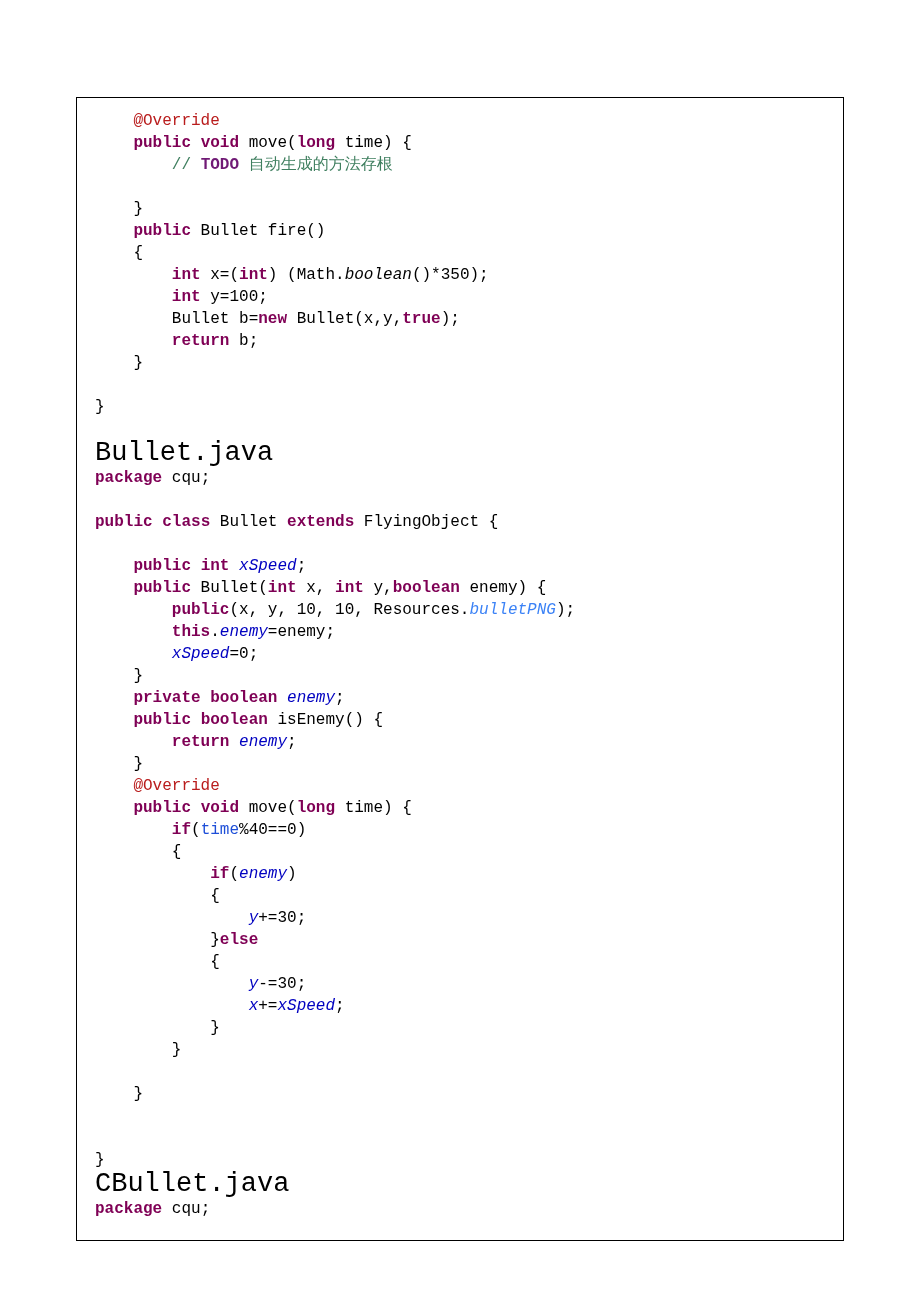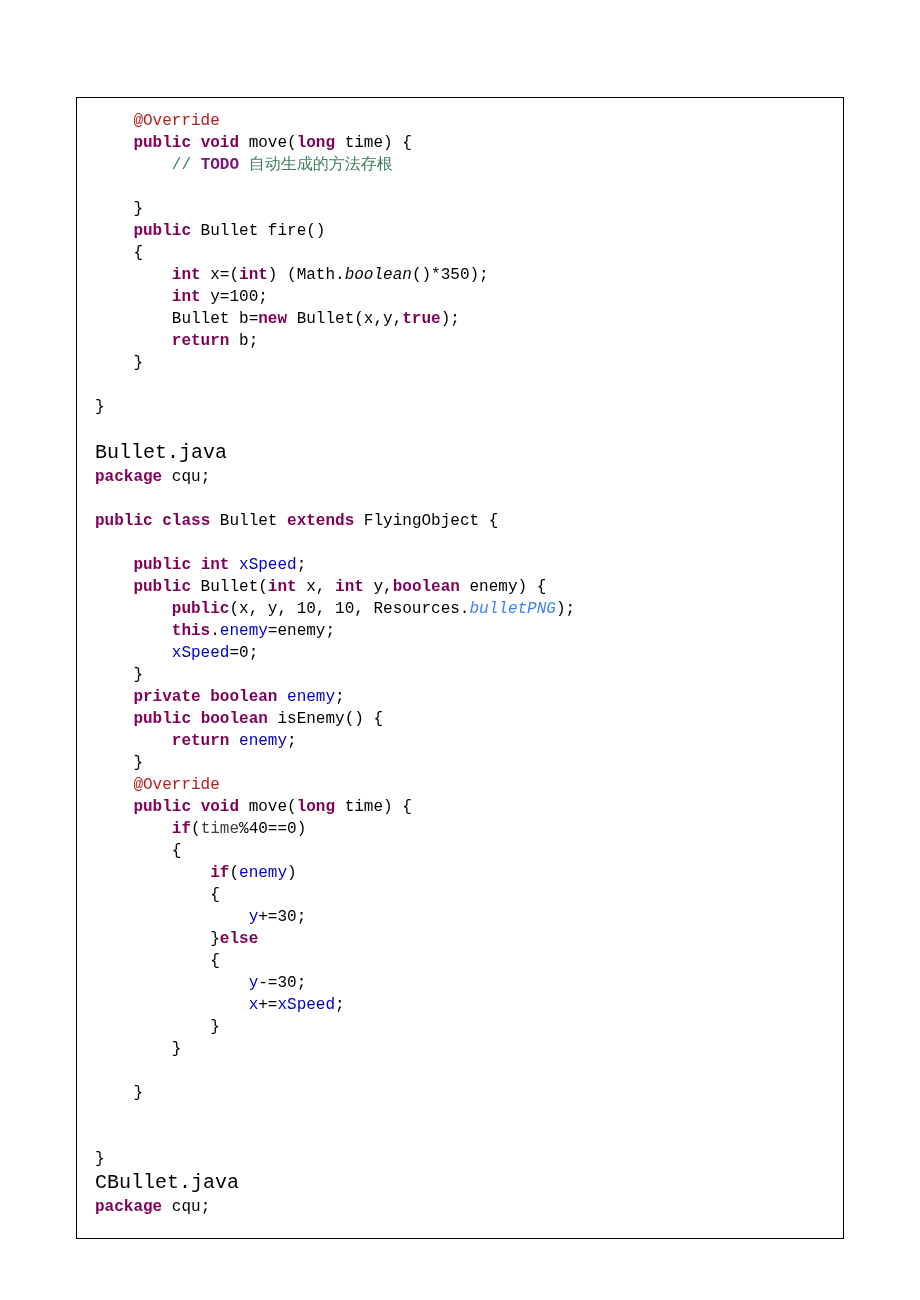--- a/index.html
+++ b/index.html
@@ -25,26 +25,26 @@
     font-family: "Courier New", Courier, monospace;
     font-size: 16px;
     line-height: 22px;
     white-space: pre;
     color: #000;
   }
   .kw { color: #7f0055; font-weight: bold; }
   .annot { color: #b91c1c; }
   .comment { color: #3f7f5f; }
   .todo { color: #701a75; font-weight: bold; }
-  .field { color: #0000c0; }
+  .field { color: #0000c0; font-style: italic; }
   .static-it { color: #3b82f6; font-style: italic; }
   .method-it { font-style: italic; }
-  .param { color: #404040; }
+  .param { color: #1d4ed8; }
   .heading {
-    font-size: 20px;
+    font-size: 27px;
     line-height: 26px;
   }
 </style>
 </head>
 <body>
 
 <div class="page">
   <div class="frame">
 <pre class="code"><span class="annot">    @Override</span>
 <span>    </span><span class="kw">public</span><span> </span><span class="kw">void</span><span> move(</span><span class="kw">long</span><span> time) {</span>

